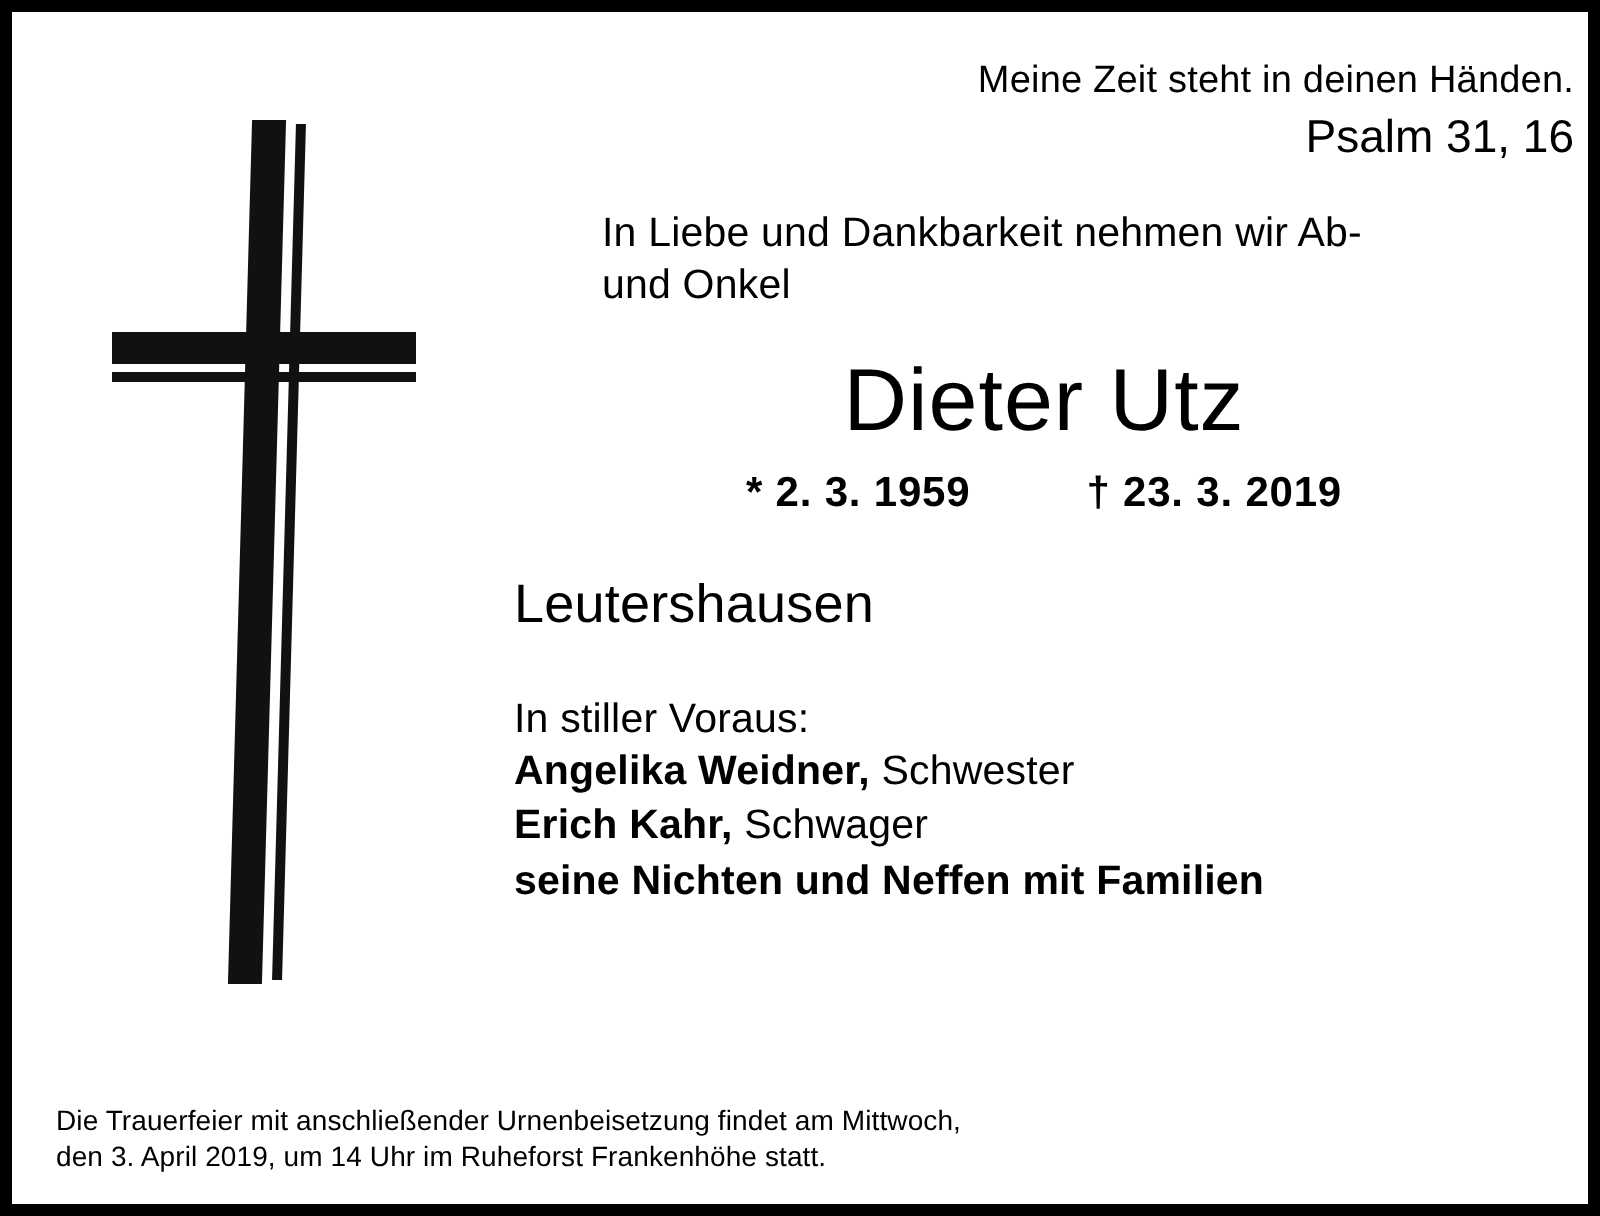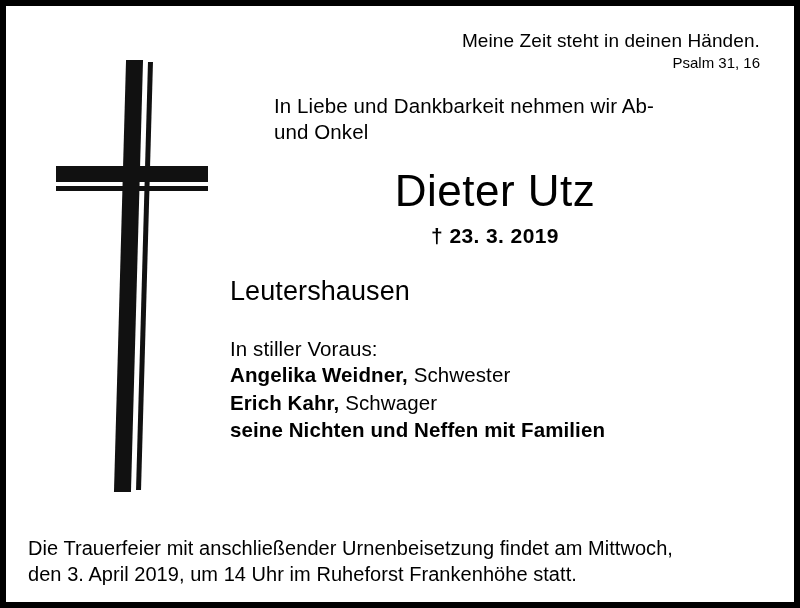--- a/index.html
+++ b/index.html
@@ -70,33 +70,33 @@
     left: 22px;
     top: 146px;
     width: 152px;
     height: 5px;
     background: #111111;
   }
 
   
   .content {
     position: absolute;
-    left: 224px;
+    left: 251px;
     top: 22px;
     width: 530px;
   }
   .psalm {
     text-align: right;
     font-size: 19px;
     line-height: 1.33;
     letter-spacing: 0.1px;
   }
   .psalm-ref {
     text-align: right;
-    font-size: 15px;
+    font-size: 23px;
     line-height: 1.33;
   }
   .intro {
     margin-top: 20px;
     font-size: 20.5px;
     line-height: 1.28;
     text-align: justify;
     text-align-last: left;
     letter-spacing: 0.1px;
     margin-left: 44px;
@@ -137,21 +137,21 @@
   .mourner b {
     font-weight: bold;
   }
 
   
   .footer {
     position: absolute;
     left: 22px;
     right: 32px;
     bottom: 14px;
-    font-size: 20px;
+    font-size: 14px;
     line-height: 1.33;
     letter-spacing: 0.05px;
   }
   .footer div { white-space: nowrap; }
 </style>
 </head>
 <body>
 
 <div class="obituary">
   <div class="inner">
@@ -168,20 +168,21 @@
       <div class="psalm-ref">Psalm 31, 16</div>
 
       <div class="intro">
         <div>In Liebe und Dankbarkeit nehmen wir Ab-</div>
         <div>und Onkel</div>
       </div>
 
       <div class="name">Dieter Utz</div>
 
       <div class="dates">
+        <span>* 2. 3. 1959</span>
         <span>† 23. 3. 2019</span>
       </div>
 
       <div class="place">Leutershausen</div>
 
       <div class="mourn-label">In stiller Voraus:</div>
 
       <div class="mourner">
         <b>Angelika Weidner,</b><span> Schwester</span>
       </div>

